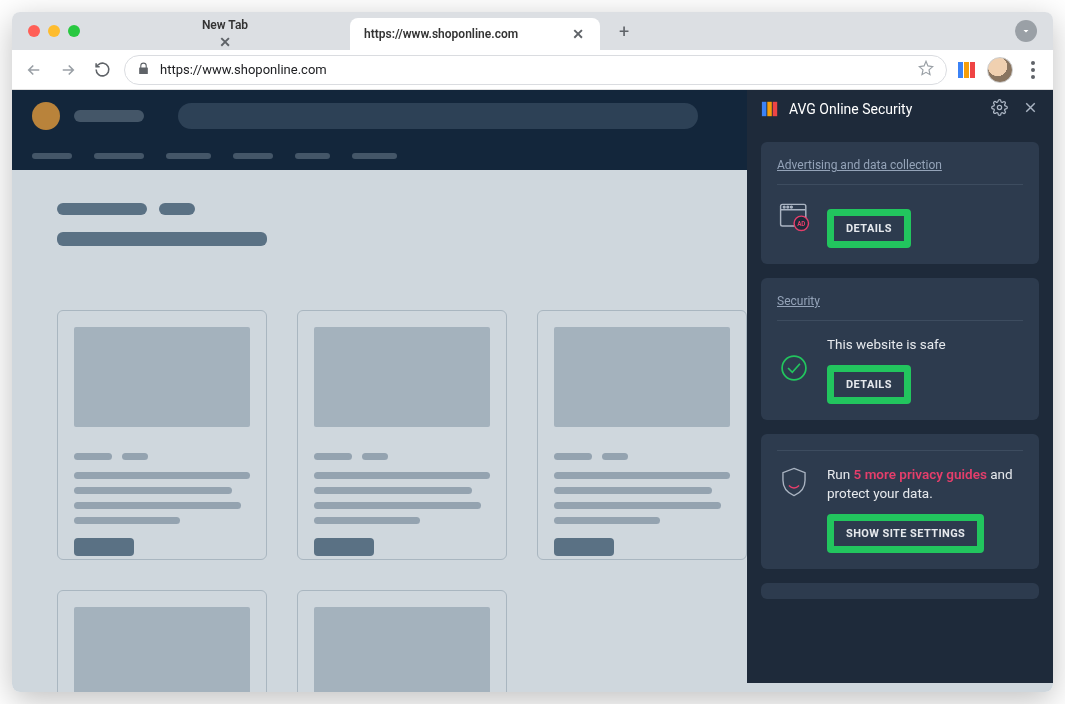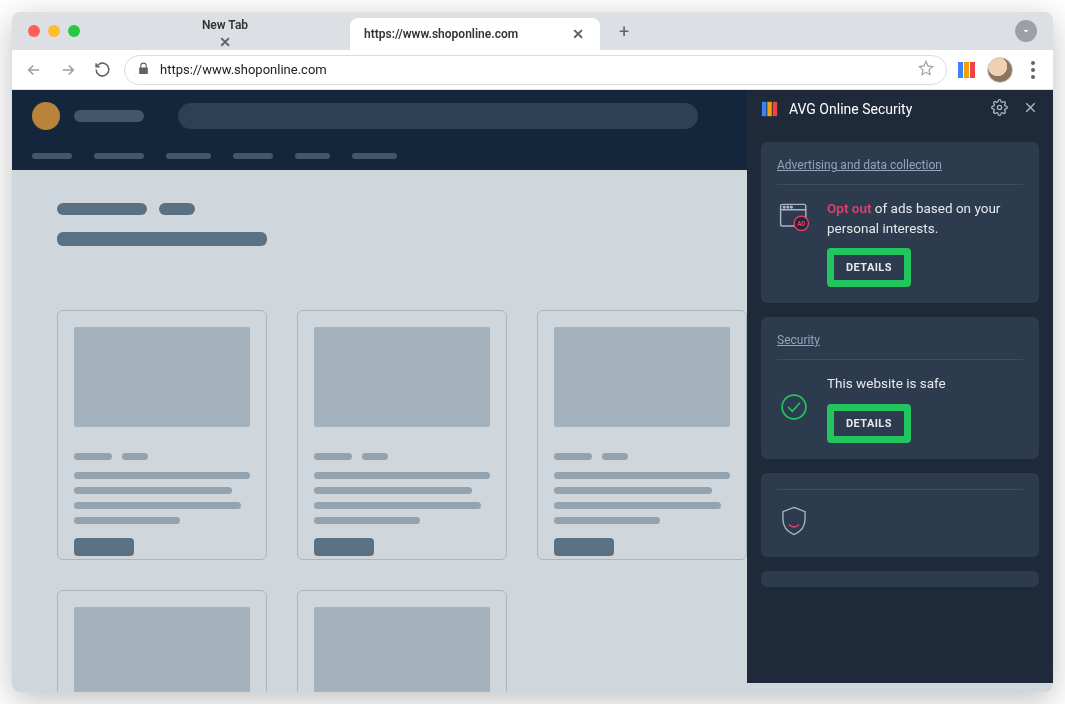--- a/index.html
+++ b/index.html
@@ -313,21 +313,20 @@
                 <rect x="4" y="6" width="28" height="24" rx="2"></rect>
                 <path d="M4 12h28"></path>
                 <circle cx="8" cy="9" r="1" fill="#aab4c2"></circle>
                   <circle cx="12" cy="9" r="1" fill="#aab4c2"></circle>
                   <circle cx="16" cy="9" r="1" fill="#aab4c2"></circle>
                 <circle cx="27" cy="27" r="8" fill="#1e2a3a" stroke="#e53e6b"></circle>
                 <text x="27" y="30" font-size="7" text-anchor="middle" fill="#e53e6b" stroke="none" font-weight="700">AD</text>
               </svg>
             </div>
             <div class="ext-row-body">
-              <div class="ext-row-text"><span class="accent">Opt out</span><span> of ads based on your personal interests.</span></div>
               <div class="ext-btn">DETAILS</div>
             </div>
           </div>
         </div>
 
         <div class="ext-card compact">
           <div class="ext-card-label">Security</div>
           <div class="ext-card-divider"></div>
           <div class="ext-row">
             <div class="ext-row-icon">
@@ -345,20 +344,24 @@
 
         <div class="ext-card">
           <div class="ext-card-divider"></div>
           <div class="ext-row">
             <div class="ext-row-icon">
               <svg viewBox="0 0 40 40" width="34" height="34" fill="none" stroke="#aab4c2" stroke-width="1.6">
                 <path d="M20 4l13 5v9c0 9-5.5 15-13 18-7.5-3-13-9-13-18V9l13-5z"></path>
                 <path d="M14 24c2 2 4 3 6 3s4-1 6-3" stroke="#e53e6b"></path>
               </svg>
             </div>
+            <div class="ext-row-body">
+              <div class="ext-row-text"><span>Run </span><span class="accent">5 more privacy guides</span><span> and protect your data.</span></div>
+              <div class="ext-btn">SHOW SITE SETTINGS</div>
+            </div>
           </div>
         </div>
 
         <div class="ext-card" style="padding:8px; margin-top:14px;"></div>
 
       </div>
     </div>
 
   </div>
 </div>

